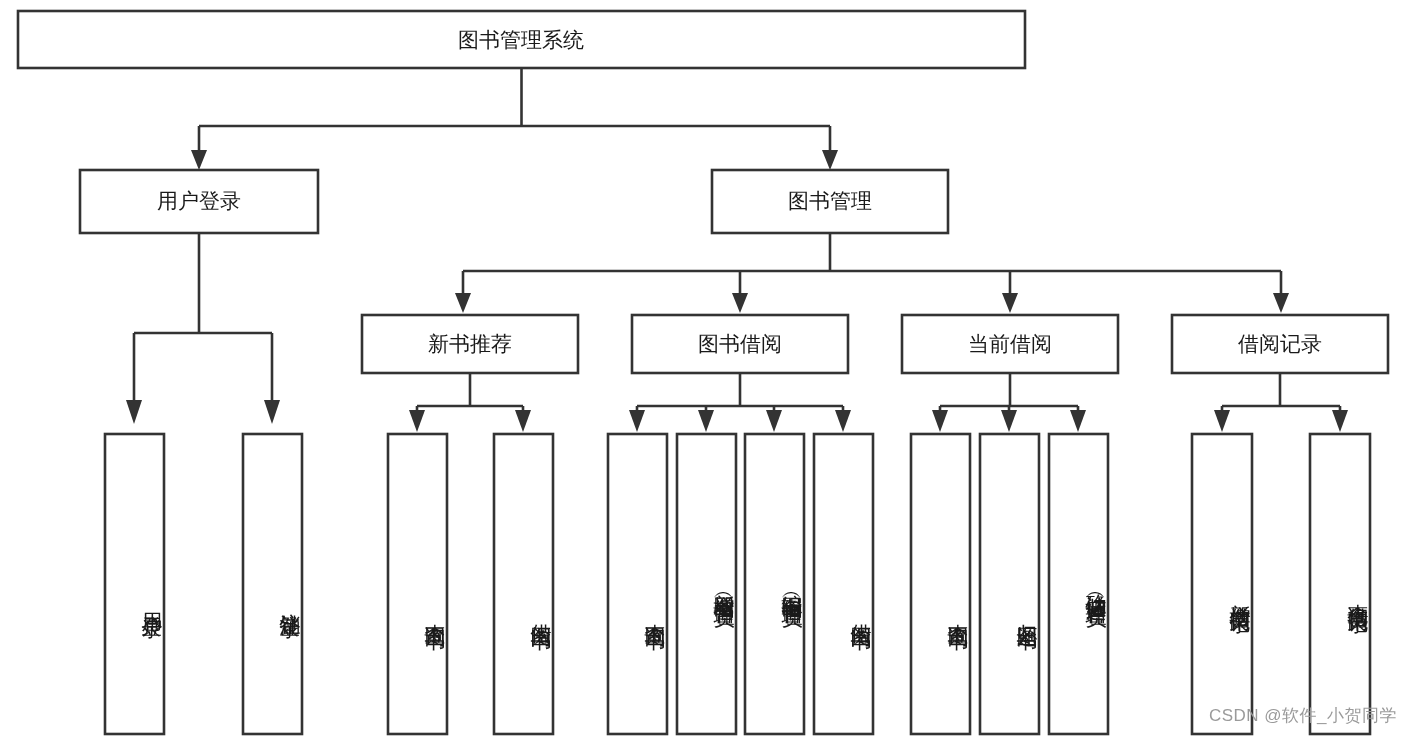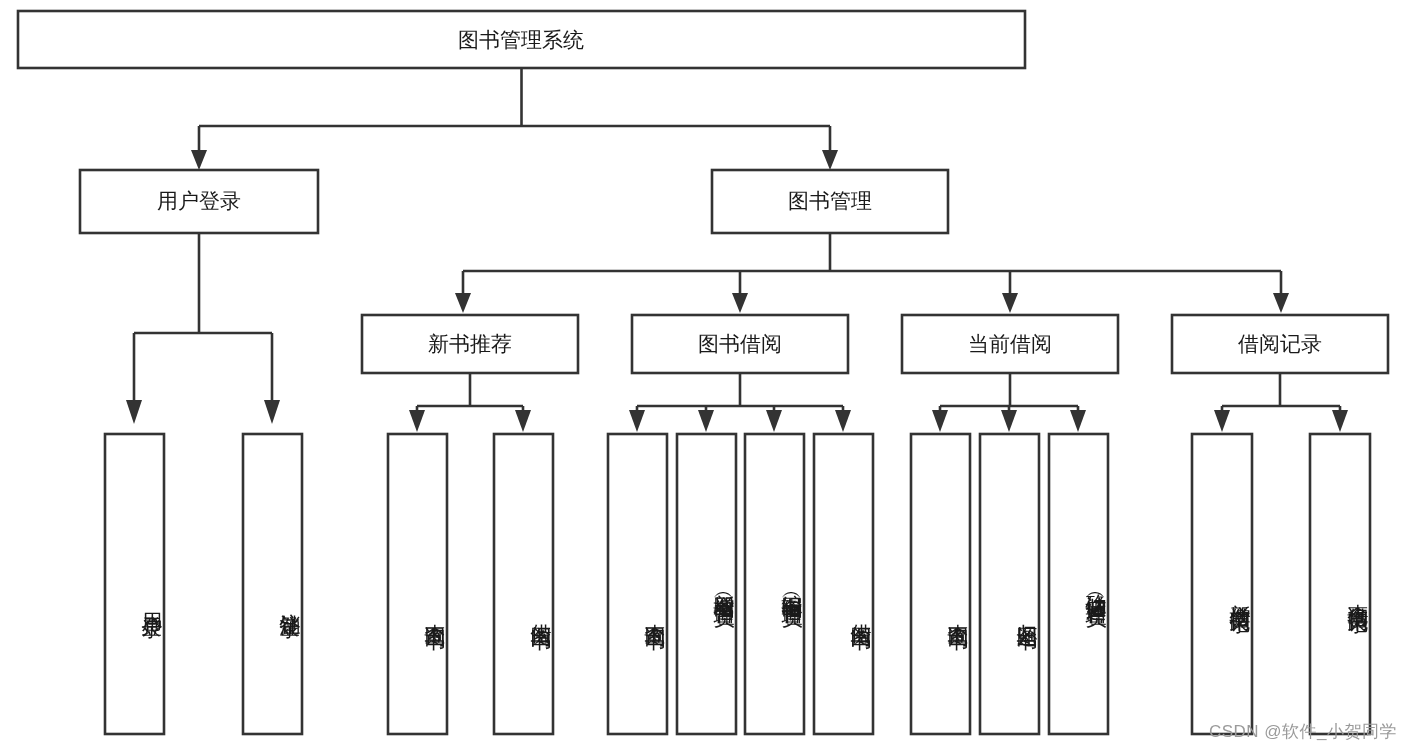--- a/index.html
+++ b/index.html
@@ -61,21 +61,21 @@
     letter-spacing: 2px;
     display: flex;
     align-items: flex-start;
     justify-content: center;
     white-space: nowrap;
     pointer-events: none;
   }
   .watermark {
     position: absolute;
     right: 8px;
-    bottom: 4px;
+    bottom: 20px;
     font-family: "Liberation Sans", "DejaVu Sans", sans-serif;
     font-size: 17px;
     color: #9a9a9a;
     letter-spacing: 0.5px;
     white-space: nowrap;
   }
 </style>
 </head>
 <body>
 

